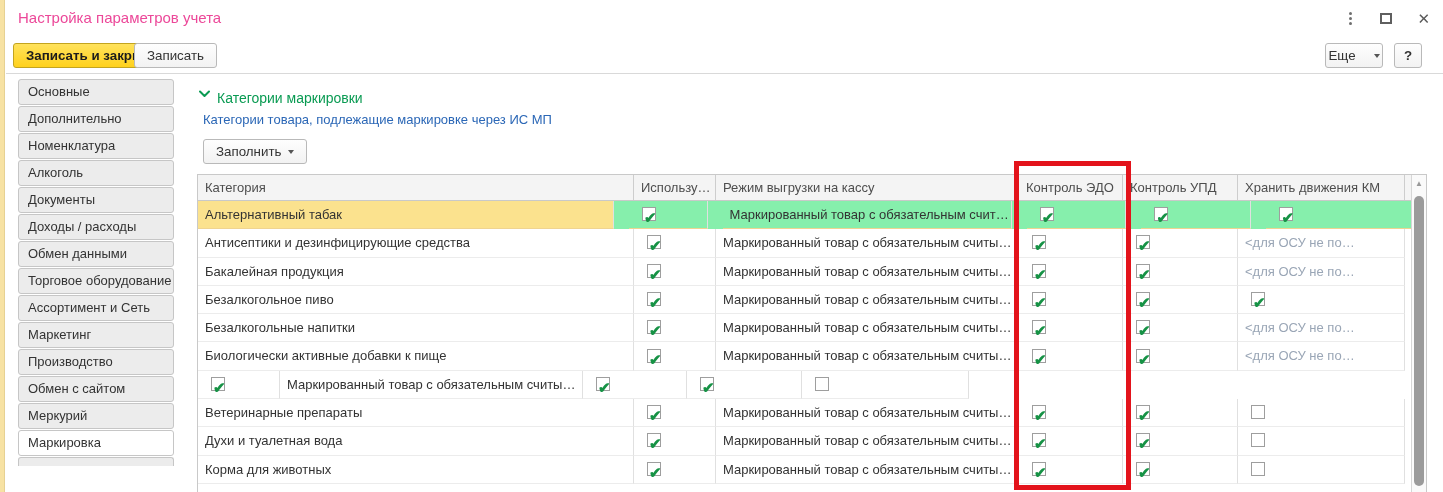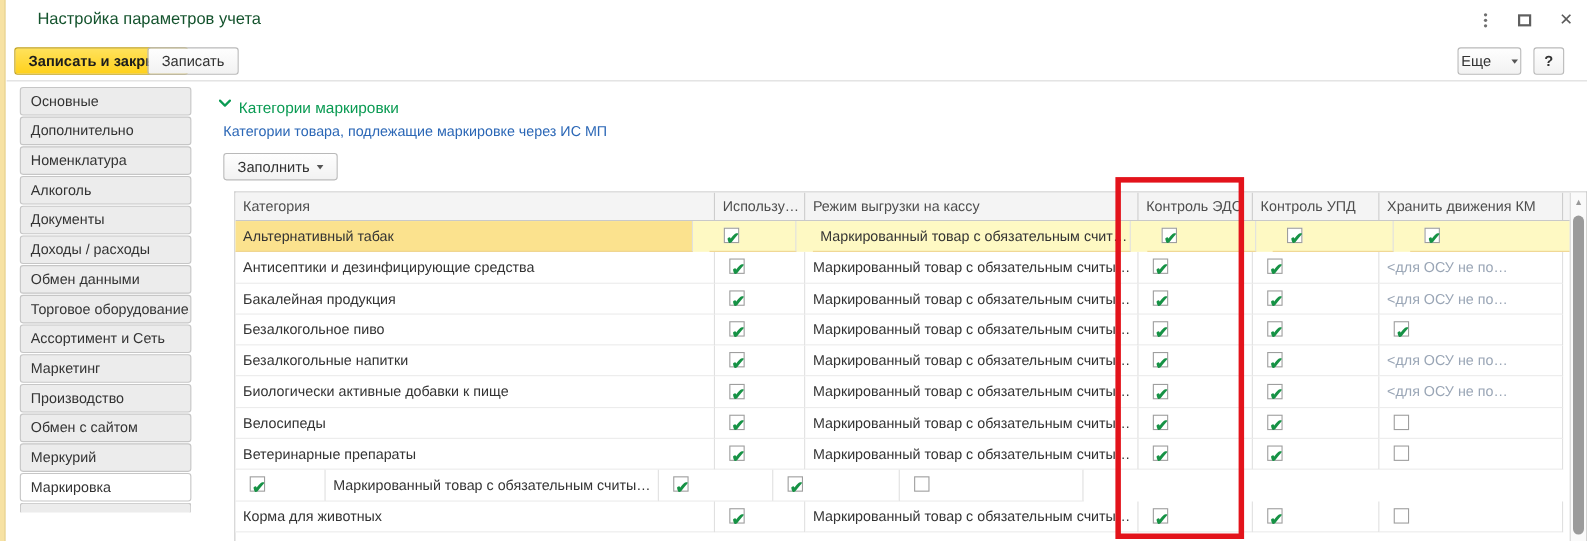--- a/index.html
+++ b/index.html
@@ -10,21 +10,21 @@
     color: #333;
     background: #fff;
     position: relative;
     overflow: hidden;
   }
   
   .left-strip { position:absolute; left:0; top:0; bottom:0; width:5px;
     background:#f7e2a3; border-right:1px solid #e6d193; }
 
   
-  .title { position:absolute; left:18px; top:9px; font-size:15px; color:#14532d;margin-left:16px; }
+  .title { position:absolute; left:18px; top:9px; font-size:15px; color:#ec4899; }
   .win-controls { position:absolute; right:10px; top:10px; display:flex; align-items:center; gap:22px; }
   .kebab { display:flex; flex-direction:column; gap:2px; padding:2px 6px; cursor:pointer; }
   .kebab i { width:3px; height:3px; background:#6f6f6f; border-radius:50%; }
   .maxi { width:12px; height:11px; border:2px solid #5f5f5f; }
   .closex { font-size:15px; color:#5a5a5a; line-height:1; padding:1px 3px; }
 
   
   .btn { display:inline-flex; align-items:center; justify-content:center;
     height:25px; padding:0 12px; border:1px solid #b9b9b9; border-radius:3px;
     background:linear-gradient(#fefefe,#f2f2f2); color:#333; cursor:pointer; }
@@ -46,30 +46,30 @@
   .tab.active { background:#fff; }
   .tab.stub { height:9px; border-bottom:none; border-radius:3px 3px 0 0; background:#ececec; }
 
   
   .section-head { position:absolute; left:199px; top:90px; display:flex; align-items:flex-start; gap:7px;
     color:#0a9b53; font-size:14px; cursor:pointer; }
   .section-link { position:absolute; left:203px; top:112px; color:#2b67b6; cursor:pointer; }
   .btn-fill { position:absolute; left:203px; top:139px; gap:7px; }
 
   
-  .table { position:absolute; left:213px; top:174px; width:1230px; height:318px;
+  .table { position:absolute; left:197px; top:174px; width:1230px; height:318px;
     border-top:1px solid #c9c9c9; border-left:1px solid #c9c9c9; border-right:1px solid #c9c9c9;
     overflow:hidden; background:#fff; }
   .thead { display:flex; height:26px; background:#f4f4f4; border-bottom:1px solid #c9c9c9; color:#4e4e4e; }
   .thead .cell { line-height:25px; border-right:1px solid #cdcdcd; }
   .trow { display:flex; height:28.3px; background:#fff; }
   .trow .cell { line-height:27px; border-right:1px solid #e0e0e0; border-bottom:1px solid #ececec; }
   .cell { padding-left:7px; white-space:nowrap; overflow:hidden; text-overflow:ellipsis; }
   .c-cat{width:436px}.c-used{width:82px}.c-mode{width:303px}.c-edo{width:104px}.c-upd{width:115px}.c-km{width:167px}
-  .trow.selected { background:#fef9c3;gap:15px; }
+  .trow.selected { background:#86efac;gap:15px; }
   .trow.selected .cell { border-bottom:1px solid #efd491; }
   .trow.selected .c-cat { background:#fbe28e; }
   .c-km.osu { text-align:left; padding-right:6px; color:#9aa6b6; }
 
   .checkbox { display:inline-block; width:14px; height:14px; border:1px solid #9e9e9e;
     background:#fff; position:relative; vertical-align:middle; margin:-3px 0 0 6px; cursor:pointer; }
   .checkbox.checked::after { content:"✔"; position:absolute; left:1px; top:-4px;
     font-size:15px; font-weight:bold; color:#169245; }
 
   
@@ -197,36 +197,36 @@
       </div>
       <div class="trow">
         <div class="cell c-cat">Биологически активные добавки к пище</div>
         <div class="cell c-used"><span class="checkbox checked"></span></div>
         <div class="cell c-mode">Маркированный товар с обязательным считы…</div>
         <div class="cell c-edo"><span class="checkbox checked"></span></div>
         <div class="cell c-upd"><span class="checkbox checked"></span></div>
         <div class="cell c-km osu">&lt;для ОСУ не по…</div>
       </div>
       <div class="trow">
-        <div class="cell c-cat">Велосипеды</div>
         <div class="cell c-used"><span class="checkbox checked"></span></div>
         <div class="cell c-mode">Маркированный товар с обязательным считы…</div>
         <div class="cell c-edo"><span class="checkbox checked"></span></div>
         <div class="cell c-upd"><span class="checkbox checked"></span></div>
         <div class="cell c-km"><span class="checkbox"></span></div>
       </div>
       <div class="trow">
         <div class="cell c-cat">Ветеринарные препараты</div>
         <div class="cell c-used"><span class="checkbox checked"></span></div>
         <div class="cell c-mode">Маркированный товар с обязательным считы…</div>
         <div class="cell c-edo"><span class="checkbox checked"></span></div>
         <div class="cell c-upd"><span class="checkbox checked"></span></div>
         <div class="cell c-km"><span class="checkbox"></span></div>
       </div>
       <div class="trow">
+        <div class="cell c-cat">Духи и туалетная вода</div>
         <div class="cell c-used"><span class="checkbox checked"></span></div>
         <div class="cell c-mode">Маркированный товар с обязательным считы…</div>
         <div class="cell c-edo"><span class="checkbox checked"></span></div>
         <div class="cell c-upd"><span class="checkbox checked"></span></div>
         <div class="cell c-km"><span class="checkbox"></span></div>
       </div>
       <div class="trow">
         <div class="cell c-cat">Корма для животных</div>
         <div class="cell c-used"><span class="checkbox checked"></span></div>
         <div class="cell c-mode">Маркированный товар с обязательным считы…</div>

